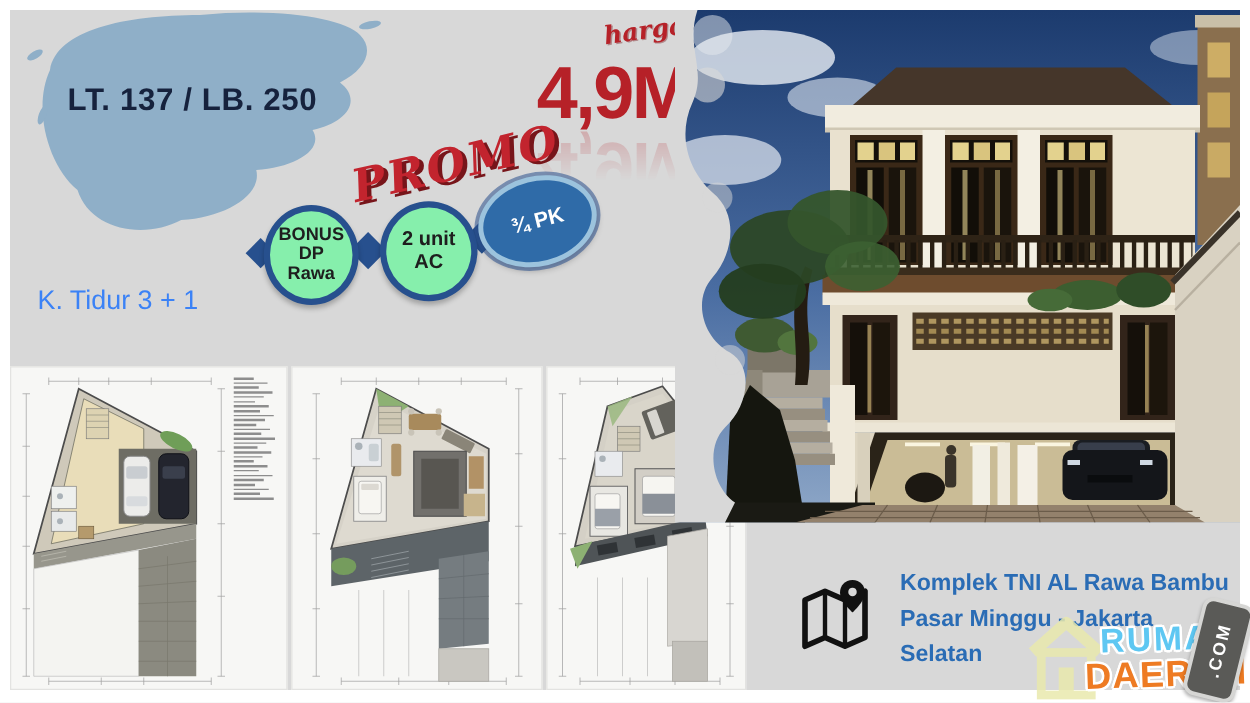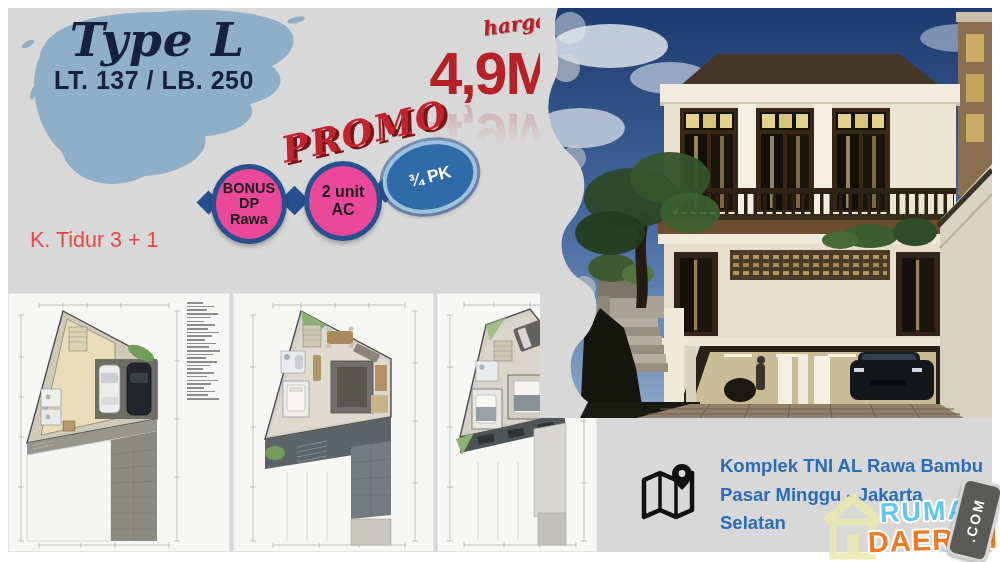--- a/index.html
+++ b/index.html
@@ -29,32 +29,32 @@
 
   
   #promo-title{position:absolute;left:280px;top:110px;
     font-family:"DejaVu Serif",serif;font-style:italic;font-weight:bold;
     font-size:36px;color:#c2242e;letter-spacing:2px;transform:rotate(-13deg);
     text-shadow:3px 3px 0 #77151a;}
   .diamond{position:absolute;background:#27508e;transform:rotate(45deg);}
   #diamond-1{left:200px;top:194px;width:17px;height:17px;}
   #diamond-2{left:284px;top:190px;width:21px;height:21px;}
   #diamond-3{left:376px;top:180px;width:19px;height:19px;}
-  .bubble{position:absolute;border-radius:50%;background:#ec4899;border:5px solid #27508e;
+  .bubble{position:absolute;border-radius:50%;background:#86efac;border:5px solid #27508e;
     display:flex;align-items:center;justify-content:center;text-align:center;
     font-weight:bold;color:#1e1e1e;box-shadow:0 3px 4px rgba(0,0,0,.25);}
   #bubble-1{left:211px;top:164px;width:66px;height:70px;font-size:14.5px;line-height:1.08;}
   #bubble-2{left:304px;top:161px;width:68px;height:70px;font-size:16px;line-height:1.1;}
   #bubble-3{left:382px;top:141px;width:88px;height:64px;background:#2f6ba8;
     border:4px solid #9cc3dd;color:#ffffff;transform:rotate(-14deg);font-size:17px;
     box-shadow:0 0 0 3px rgba(41,80,142,.55),0 3px 5px rgba(0,0,0,.25);}
   .bubble .bl{display:block;}
 
   
-  #specs{position:absolute;left:30px;top:226px;font-size:21.5px;color:#ef4444;line-height:1.35;}
+  #specs{position:absolute;left:30px;top:226px;font-size:21.5px;color:#3b82f6;line-height:1.35;}
 
   
   #plans-row{position:absolute;left:8px;top:293px;height:259px;display:flex;}
   .plan-panel{position:relative;background:#f7f7f5;height:259px;border:1px solid #e3e3e1;
     box-sizing:border-box;}
   #panel-1{width:222px;margin-right:3px;}
   #panel-2{width:201px;margin-right:3px;}
   #panel-3{width:160px;}
   #legend-1{position:absolute;left:178px;top:6px;width:42px;}
   .legend-line{height:1.6px;background:#8d8d8d;margin:2.1px 0;}
@@ -88,21 +88,20 @@
   <div id="canvas"></div>
 
   <svg id="blob-svg" width="300" height="220" viewBox="0 0 300 220">
     <path fill="#8fafc8" d="M30,56 C35,24 90,12 150,12 C210,6 265,14 278,28
       C290,40 282,56 262,66 C280,80 268,98 240,104 C250,120 225,134 195,136
       C200,156 170,174 135,176 C105,192 62,184 52,152 C28,132 16,86 30,56 Z"></path>
     <ellipse cx="18" cy="44" rx="7" ry="3" fill="#8fafc8" transform="rotate(-30 18 44)"></ellipse>
     <ellipse cx="24" cy="92" rx="8" ry="3" fill="#8fafc8" transform="rotate(-70 24 92)"></ellipse>
     <ellipse cx="286" cy="20" rx="9" ry="3" fill="#8fafc8" transform="rotate(-12 286 20)"></ellipse>
   </svg>
-  <div id="type-label">Type L</div>
   <div id="size-label">LT. 137 / LB. 250</div>
 
   <div id="harga">harga</div>
   <div id="price">4,9M</div>
   <div id="price-reflect">4,9M</div>
 
   <div id="promo-title">PROMO</div>
   <div id="diamond-1" class="diamond"></div>
   <div id="diamond-2" class="diamond"></div>
   <div id="diamond-3" class="diamond"></div>

